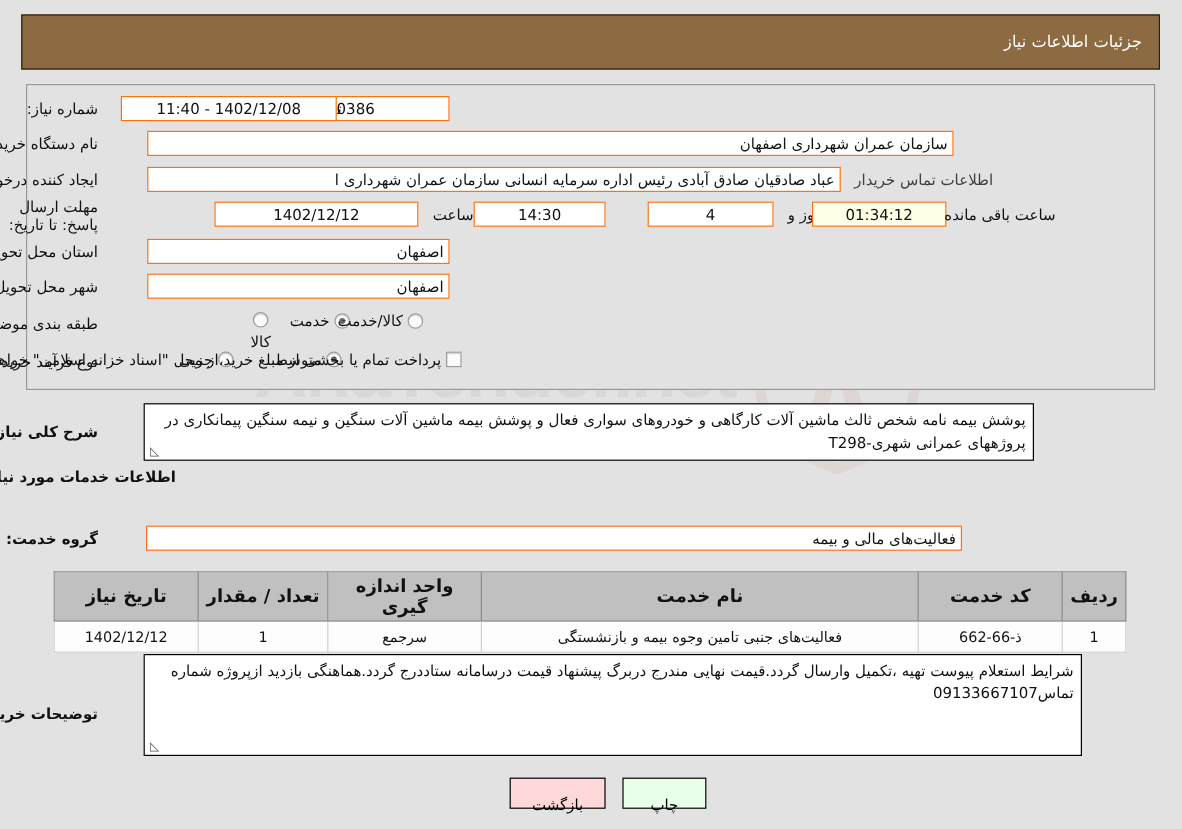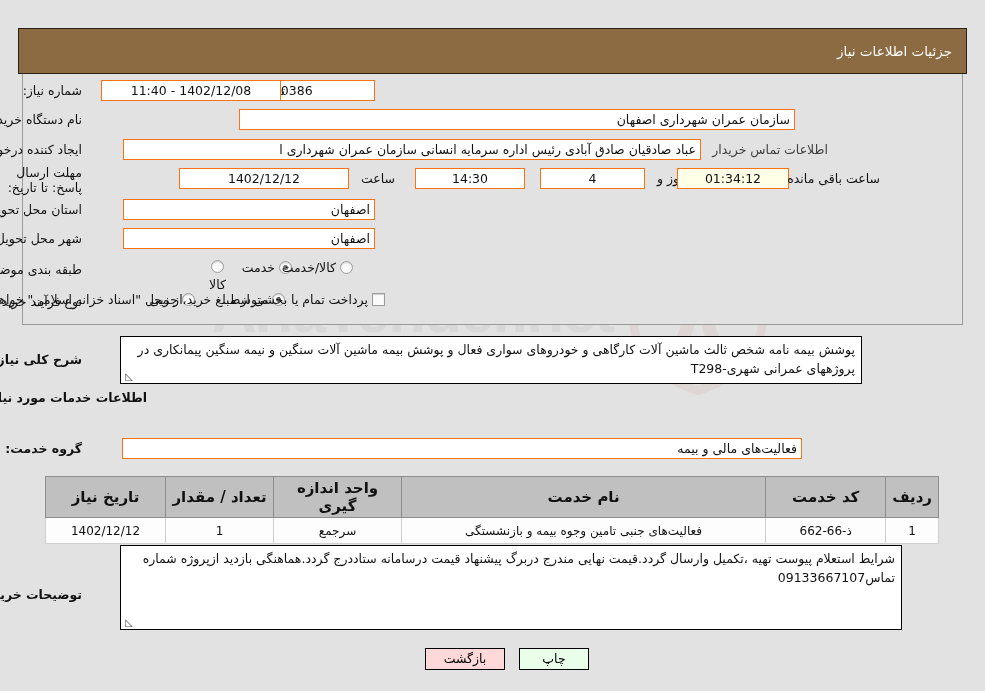--- a/index.html
+++ b/index.html
@@ -43,21 +43,20 @@
   }
 
   
   #titlebar {
     position: absolute;
     left: 18px; top: 12px;
     width: 949px; height: 46px;
     background: #8c6b42;
     border: 1px solid #2a2015;
     z-index: 2;
-    margin-top: 16px;
   }
   #titlebar .t {
     position: absolute;
     right: 14px; top: 50%;
     transform: translateY(-50%);
     color: #ffffff;
     font-size: 13.5px;
   }
 
   
@@ -187,21 +186,21 @@
   .btn {
     position: absolute;
     height: 22px;
     border: 1px solid #000;
     font-size: 12.5px;
     line-height: 20px;
     text-align: center;
     cursor: pointer;
     z-index: 3;
     font-family: "DejaVu Sans", "Liberation Sans", sans-serif;
-    padding: 0;
+    padding: 12px;
   }
   #btn-print  { left: 519px; top: 648px; width: 70px; background: #eaffea; }
   #btn-back   { left: 425px; top: 648px; width: 80px; background: #ffd9d9; }
 
   .heading {
     position: absolute;
     font-weight: bold;
     font-size: 12.5px;
     z-index: 3;
     white-space: nowrap;
@@ -226,30 +225,30 @@
 
 <div class="panel" id="panel-top"></div>
 
 <span class="lbl" style="right:903px; top:83px;">شماره نیاز:</span>
 <div class="fld ctr" style="right:610px; top:80px; width:252px;">1102099896000386</div>
 
 <span class="lbl" style="right:700px; top:83px;">تاریخ و ساعت اعلان عمومی:</span>
 <div class="fld ctr" style="right:704px; top:80px; width:180px;">1402/12/08 - 11:40</div>
 
 <span class="lbl" style="right:903px; top:112px;">نام دستگاه خریدار:</span>
-<div class="fld rt" style="right:190px; top:109px; width:556px;">سازمان عمران شهرداری اصفهان</div>
+<div class="fld rt" style="right:190px; top:109px; width:672px;">سازمان عمران شهرداری اصفهان</div>
 
 <span class="lbl" style="right:903px; top:142px;">ایجاد کننده درخواست:</span>
 <div class="fld rt" style="right:284px; top:139px; width:578px;">عباد صادقیان صادق آبادی رئیس اداره سرمایه انسانی سازمان عمران شهرداری ا</div>
 <a class="link" style="right:157px; top:142px;" href="#">اطلاعات تماس خریدار</a>
 
 <span class="lbl" style="right:903px; top:165px; width:80px; white-space:normal; line-height:15px; text-align:right;">مهلت ارسال پاسخ: تا تاریخ:</span>
 <div class="fld ctr" style="right:636px; top:168px; width:170px;">1402/12/12</div>
 <span class="lbl" style="right:590px; top:171px;">ساعت</span>
-<div class="fld ctr" style="right:460px; top:168px; width:110px;">14:30</div>
+<div class="fld ctr" style="right:480px; top:168px; width:110px;">14:30</div>
 <div class="fld ctr" style="right:340px; top:168px; width:105px;">4</div>
 <span class="lbl" style="right:300px; top:171px;">روز و</span>
 <div class="fld ctr cream" style="right:196px; top:168px; width:112px;">01:34:12</div>
 <span class="lbl" style="right:105px; top:171px;">ساعت باقی مانده</span>
 
 <span class="lbl" style="right:903px; top:202px;">استان محل تحویل:</span>
 <div class="fld rt" style="right:610px; top:199px; width:252px;">اصفهان</div>
 
 <span class="lbl" style="right:903px; top:231px;">شهر محل تحویل:</span>
 <div class="fld rt" style="right:610px; top:228px; width:252px;">اصفهان</div>

